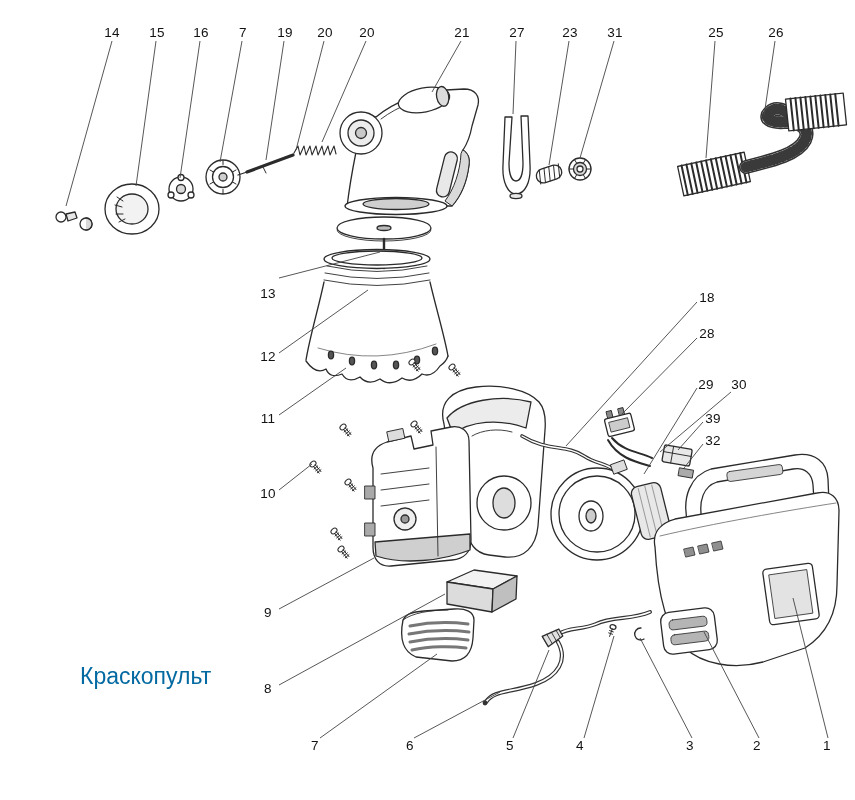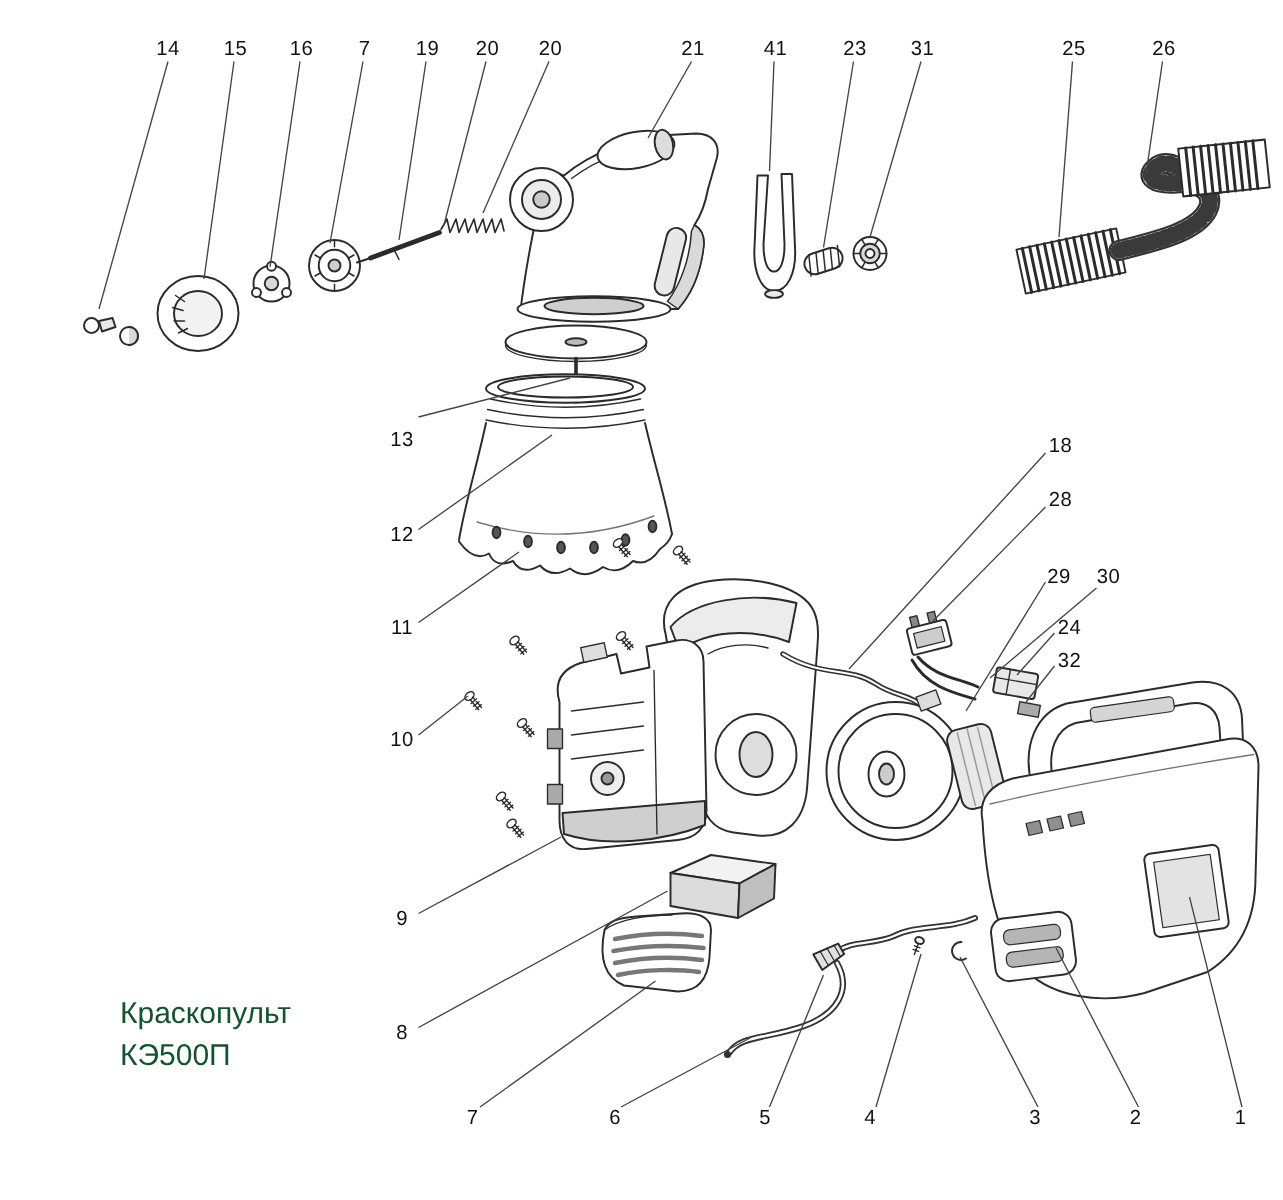--- a/index.html
+++ b/index.html
@@ -19,23 +19,23 @@
     transform: translate(-50%, -50%);
     font-size: 13.5px;
     color: #111111;
     letter-spacing: 0.3px;
     white-space: nowrap;
   }
   #title {
     position: absolute;
     left: 80px;
     top: 662px;
-    font-size: 20px;
+    font-size: 23px;
     line-height: 28px;
-    color: #14532d;
+    color: #0369a1;
   }
 </style>
 </head>
 <body>
 
 <div id="stage">
 
   <svg id="art" width="855" height="800" viewBox="0 0 855 800" xmlns="http://www.w3.org/2000/svg">
 
     <g fill="none" stroke="#2b2b2b" stroke-width="1.3" stroke-linecap="round" stroke-linejoin="round">
@@ -351,21 +351,21 @@
 
   <div>
     <div class="lbl" style="left:112px;top:32px">14</div>
     <div class="lbl" style="left:157px;top:32px">15</div>
     <div class="lbl" style="left:201px;top:32px">16</div>
     <div class="lbl" style="left:243px;top:32px">7</div>
     <div class="lbl" style="left:285px;top:32px">19</div>
     <div class="lbl" style="left:325px;top:32px">20</div>
     <div class="lbl" style="left:367px;top:32px">20</div>
     <div class="lbl" style="left:462px;top:32px">21</div>
-    <div class="lbl" style="left:517px;top:32px">41</div>
+    <div class="lbl" style="left:517px;top:32px">27</div>
     <div class="lbl" style="left:570px;top:32px">23</div>
     <div class="lbl" style="left:615px;top:32px">31</div>
     <div class="lbl" style="left:716px;top:32px">25</div>
     <div class="lbl" style="left:776px;top:32px">26</div>
     <div class="lbl" style="left:268px;top:293px">13</div>
     <div class="lbl" style="left:268px;top:356px">12</div>
     <div class="lbl" style="left:268px;top:418px">11</div>
     <div class="lbl" style="left:268px;top:493px">10</div>
     <div class="lbl" style="left:268px;top:612px">9</div>
     <div class="lbl" style="left:268px;top:688px">8</div>
@@ -373,22 +373,21 @@
     <div class="lbl" style="left:410px;top:745px">6</div>
     <div class="lbl" style="left:510px;top:745px">5</div>
     <div class="lbl" style="left:580px;top:745px">4</div>
     <div class="lbl" style="left:690px;top:745px">3</div>
     <div class="lbl" style="left:757px;top:745px">2</div>
     <div class="lbl" style="left:827px;top:745px">1</div>
     <div class="lbl" style="left:707px;top:297px">18</div>
     <div class="lbl" style="left:707px;top:333px">28</div>
     <div class="lbl" style="left:706px;top:384px">29</div>
     <div class="lbl" style="left:739px;top:384px">30</div>
-    <div class="lbl" style="left:713px;top:418px">24</div>
+    <div class="lbl" style="left:713px;top:418px">39</div>
     <div class="lbl" style="left:713px;top:440px">32</div>
   </div>
 
   <div id="title">
     <div>Краскопульт</div>
-    <div>КЭ500П</div>
   </div>
 
 </div>
 
 </body></html>

